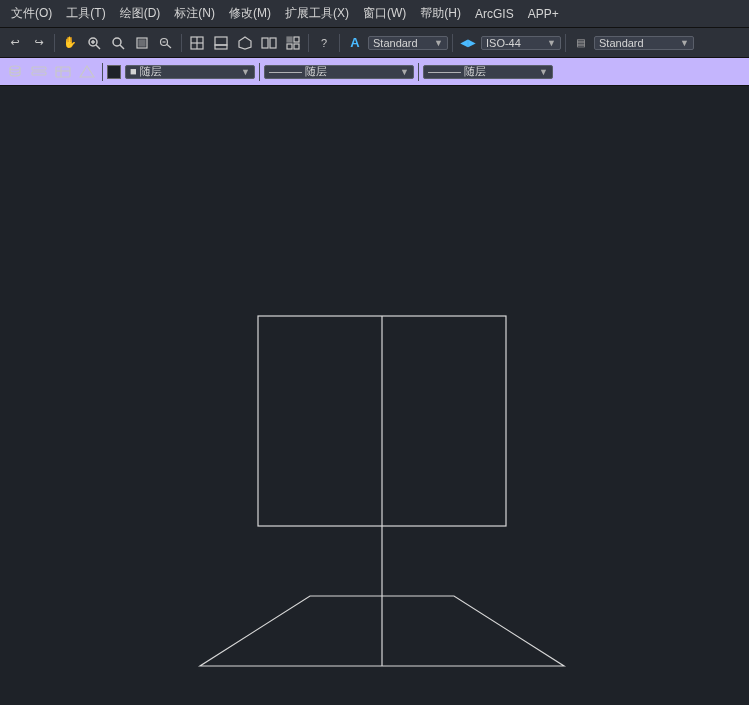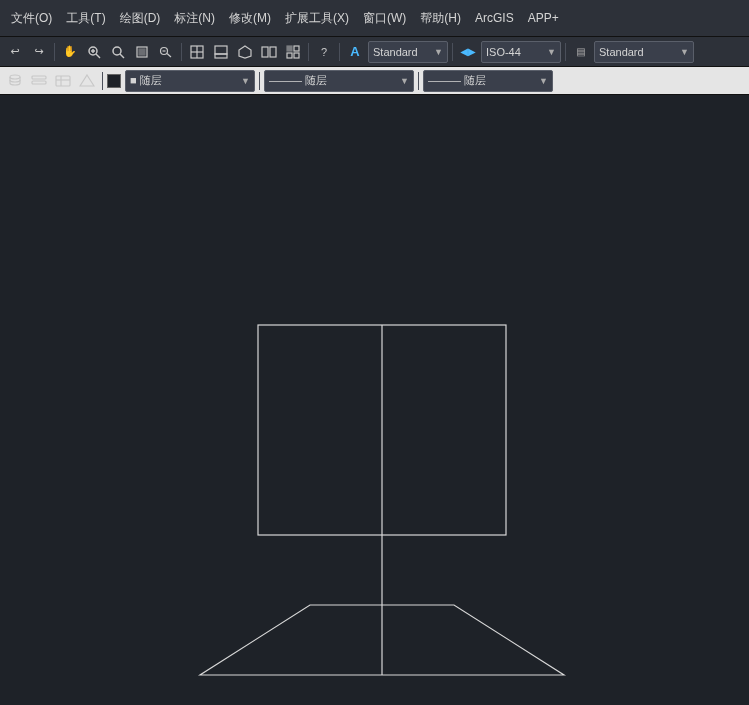--- a/index.html
+++ b/index.html
@@ -9,21 +9,21 @@
       background: #1e2228;
       font-family: 'SimSun', 'MS Song', sans-serif;
       font-size: 12px;
       color: #d4d4d4;
       overflow: hidden;
     }
 
     
     #menubar {
       width: 100%;
-      height: 37px;
+      height: 28px;
       background: #2d3139;
       display: flex;
       align-items: center;
       padding: 0 4px;
       border-bottom: 1px solid #111;
       user-select: none;
     }
     .menu-item {
       padding: 2px 7px;
       cursor: pointer;
@@ -58,39 +58,39 @@
     }
     .tb-sep {
       width: 1px;
       height: 18px;
       background: #4a4f5a;
       margin: 0 2px;
     }
     .tb-dropdown {
       display: flex;
       align-items: center;
-      height: 22px;
+      height: 14px;
       background: #3a3f4b;
       border: 1px solid #5a5f6a;
       border-radius: 2px;
       padding: 0 4px;
       cursor: pointer;
       color: #d4d4d4;
       font-size: 11px;
       gap: 4px;
       min-width: 80px;
     }
     .tb-dropdown-wide { min-width: 100px; }
     .tb-dropdown .arrow { font-size: 9px; color: #aaa; margin-left: auto; }
 
     
     #toolbar2 {
       width: 100%;
       height: 28px;
-      background: #e5e5e5;
+      background: #c4b5fd;
       display: flex;
       align-items: center;
       padding: 0 4px;
       gap: 2px;
       border-bottom: 1px solid #111;
     }
     .color-swatch {
       width: 14px;
       height: 14px;
       display: inline-block;

